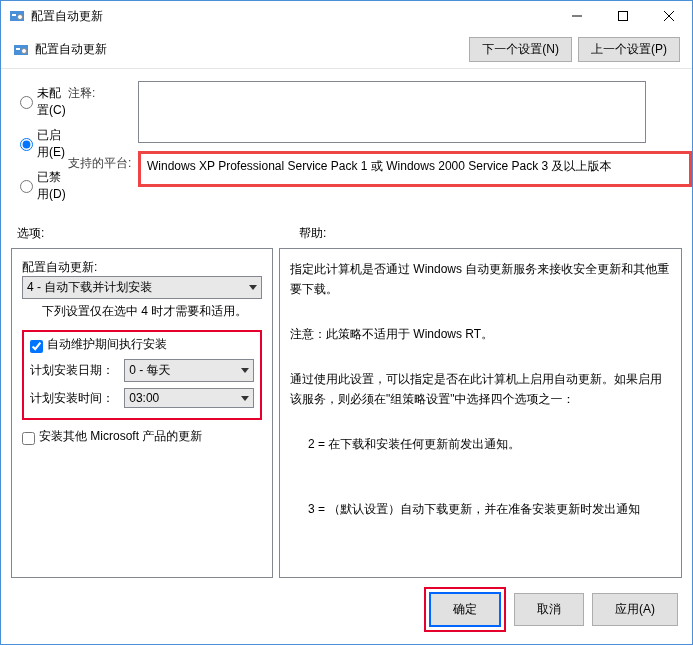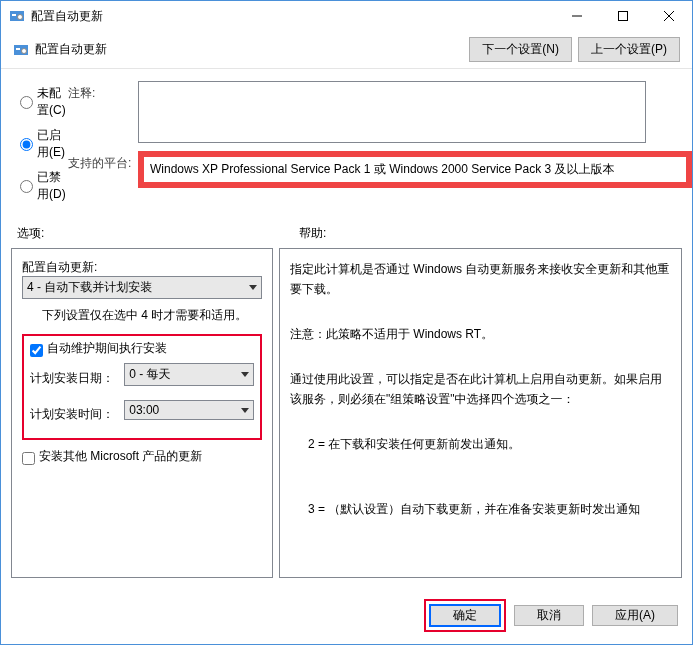--- a/index.html
+++ b/index.html
@@ -16,39 +16,39 @@
 .nav-btns { display: flex; gap: 6px; }
 .nav-btn { border: 1px solid #adadad; background: #e1e1e1; padding: 3px 12px; cursor: default; }
 .main { padding: 12px 0 0 16px; display: flex; flex-direction: column; }
 .row { display: flex; margin-bottom: 8px; justify-content: center; }
 .left-col { width: 94px; }
 .radio-group { display: flex; flex-direction: column; gap: 8px; padding-top: 4px; }
 .radio-item { display: flex; align-items: center; cursor: default; }
 .radio-item input { margin-right: 4px; margin-left: 3px; }
 .label-col { width: 70px; padding-top: 4px; color: #404040; }
 .textarea { border: 1px solid #828790; background: #fff; height: 62px; padding: 2px 4px; width: 508px; }
-.platform-box { border: 6px solid #ef4444; background: #fff; padding: 4px 6px; width: 554px; min-height: 36px; line-height: 1.4; }
+.platform-box { border: 3px solid #ef4444; background: #fff; padding: 4px 6px; width: 554px; min-height: 36px; line-height: 1.4; }
 .section-labels { display: flex; padding: 14px 16px 6px 16px; }
 .section-labels .col1 { width: 282px; }
 .panels { display: flex; padding: 0 10px; gap: 6px; }
 .panel { background: #fff; height: 330px; }
 .panel-left { width: 262px; padding: 10px 10px; }
 .panel-right { flex: 1; padding: 10px 10px; line-height: 1.7; overflow: hidden; width: 400px; }
 .group-title { }
-.select { border: 1px solid #828790; background: #e8e8e8; padding: 2px 4px; width: 240px; display: flex; align-items: center; justify-content: space-between; cursor: default; margin-bottom: 8px; }
+.select { border: 1px solid #828790; background: #e8e8e8; padding: 2px 4px; width: 240px; display: flex; align-items: center; justify-content: space-between; cursor: default; }
 .select-small { width: 132px; }
 .chev { border-left: 4px solid transparent; border-right: 4px solid transparent; border-top: 5px solid #333; }
 .note { color: #000; margin: 4px 0 10px 20px; }
 .check-row { display: flex; align-items: flex-end; margin-bottom: 6px; }
 .check-row input { margin-right: 4px; }
 .sched-row { display: flex; align-items: center; margin-bottom: 6px; }
 .sched-label { width: 96px; }
 .hl-red-inner { border: 2px solid #e6002d; padding: 4px 6px; margin: 2px 0; }
 .footer { position: absolute; bottom: 12px; right: 14px; display: flex; gap: 8px; align-items: center; }
-.btn { border: 1px solid #adadad; background: #e1e1e1; padding: 1px 22px; cursor: default; }
+.btn { border: 1px solid #adadad; background: #e1e1e1; padding: 7px 22px; cursor: default; }
 .ok-wrap { border: 2px solid #e6002d; padding: 3px; }
 .ok-wrap .btn { border: 2px solid #0066ff; }
 .help p { text-indent: 1.5em; margin-bottom: 4px; }
 .help p.noindent { text-indent: 0; }
 .panel-border { border: 1px solid #828790; }
 </style>
 </head>
 <body>
 
 <div class="titlebar">

